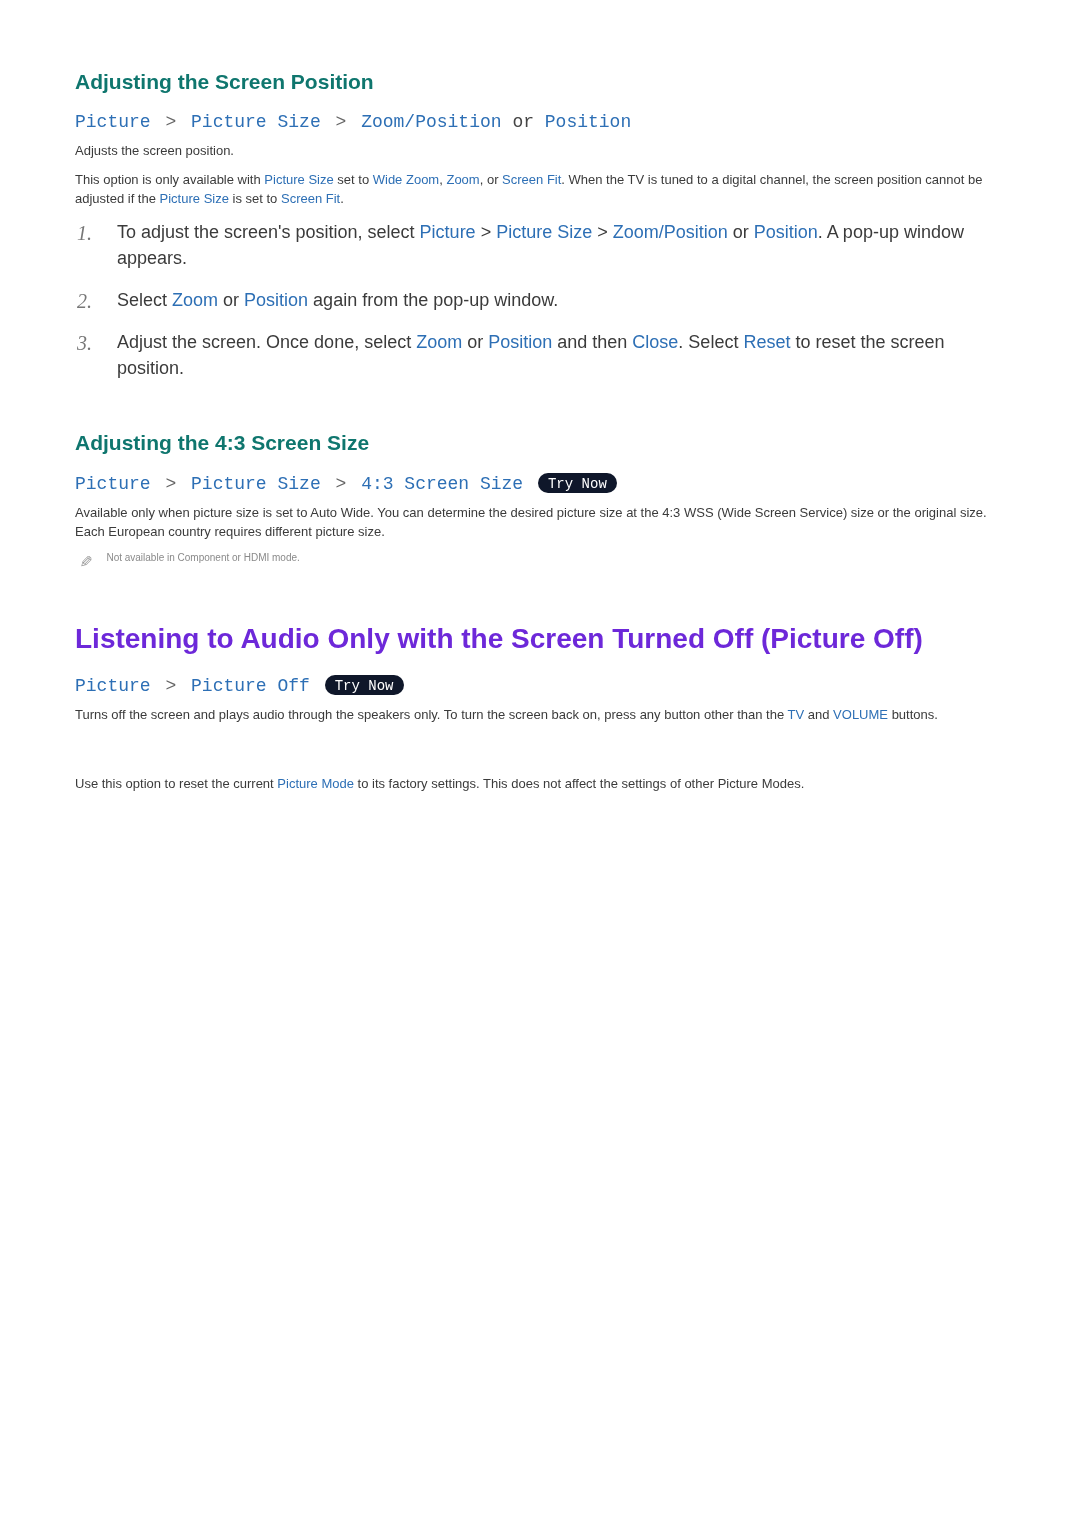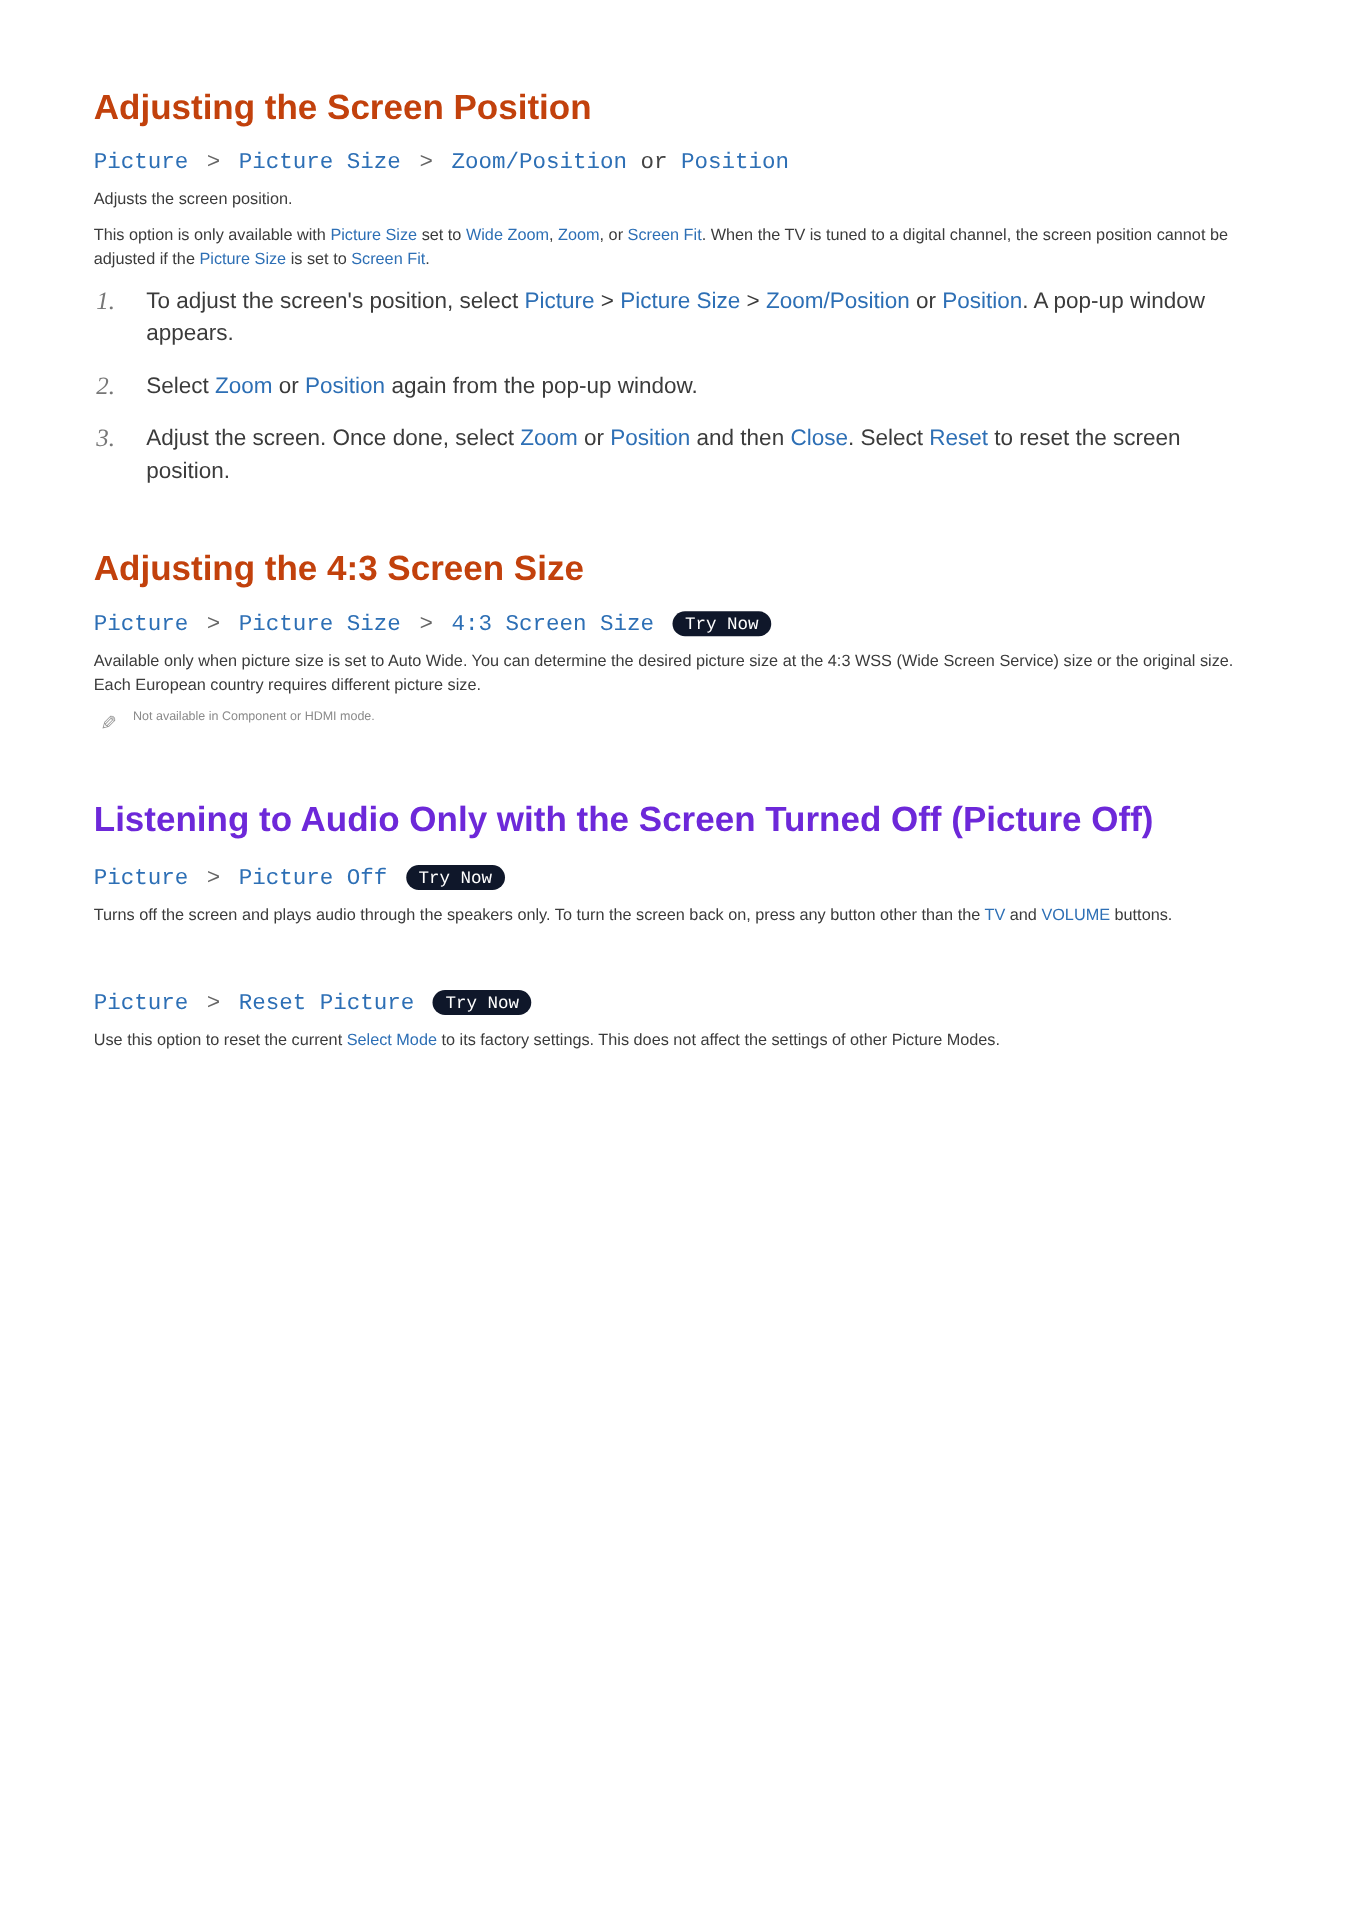--- a/index.html
+++ b/index.html
@@ -1,18 +1,18 @@
 <!DOCTYPE html>
 <html><head>
   <meta charset="utf-8">
   <style>
     * { box-sizing: border-box; margin: 0; padding: 0; }
     body { font-family: Arial, Helvetica, sans-serif; background: #fff; width: 1080px; padding: 70px 75px; color: #3b3b3b; }
     .section { margin-bottom: 50px; }
-    h2.sub { color: #c2410c; font-weight: bold; font-size: 28px; margin-bottom: 18px; }
+    h2.sub { color: #0f766e; font-weight: bold; font-size: 21px; margin-bottom: 18px; }
     h1.main { color: #6d28d9; font-weight: bold; font-size: 28px; margin-bottom: 18px; line-height: 1.3; }
     .breadcrumb { font-size: 18px; margin-bottom: 10px; font-family: Liberation Mono, monospace; }
     .breadcrumb .link { color: #2d6fb5; }
     .breadcrumb .sep { color: #666; margin: 0 4px; }
     .breadcrumb .or { color: #444; }
     p.body { font-size: 13px; line-height: 1.45; margin-bottom: 10px; }
     .link-inline { color: #2d6fb5; }
     ol.num { list-style: none; padding-left: 30px; margin-top: 10px; }
     ol.num li { position: relative; font-size: 18px; line-height: 1.45; margin-bottom: 16px; padding-left: 12px; }
     ol.num li .n { position: absolute; left: -28px; top: 0; font-style: italic; font-family: Georgia, serif; color: #777; font-size: 20px; }
@@ -79,22 +79,16 @@
     <span class="sep">&gt;</span>
     <span class="link">Picture Off</span>
     <span class="trynow">Try Now</span>
   </div>
   <p class="body">
     <span>Turns off the screen and plays audio through the speakers only. To turn the screen back on, press any button other than the </span><span class="link-inline">TV</span><span> and </span><span class="link-inline">VOLUME</span><span> buttons.</span>
   </p>
 </div>
 
 <div class="section">
-  <div class="breadcrumb">
-    <span class="link">Picture</span>
-    <span class="sep">&gt;</span>
-    <span class="link">Reset Picture</span>
-    <span class="trynow">Try Now</span>
-  </div>
   <p class="body">
-    <span>Use this option to reset the current </span><span class="link-inline">Select Mode</span><span> to its factory settings. This does not affect the settings of other Picture Modes.</span>
+    <span>Use this option to reset the current </span><span class="link-inline">Picture Mode</span><span> to its factory settings. This does not affect the settings of other Picture Modes.</span>
   </p>
 </div>
 
 </body></html>

